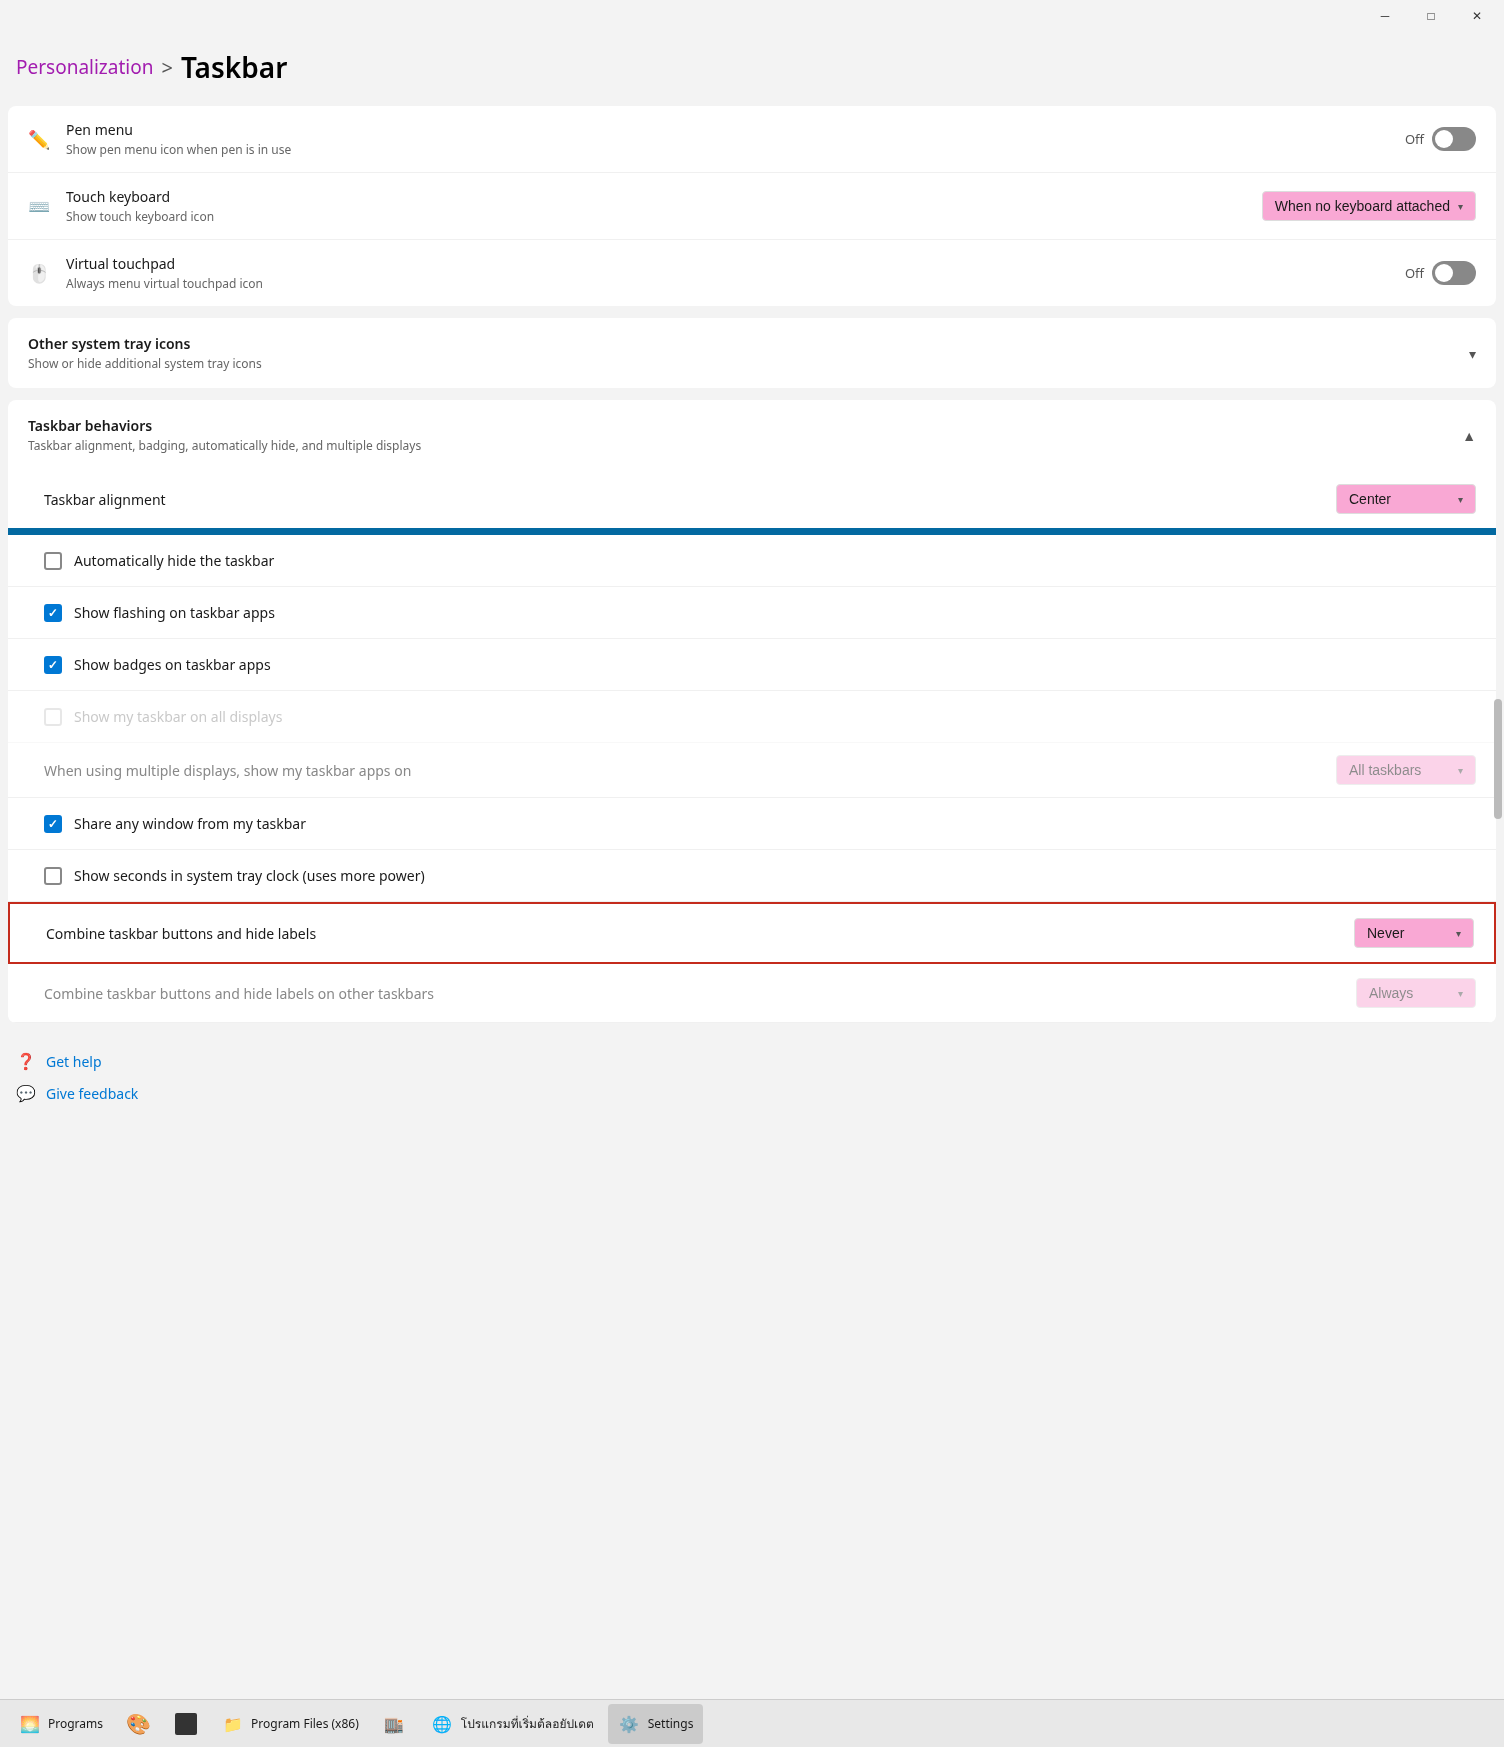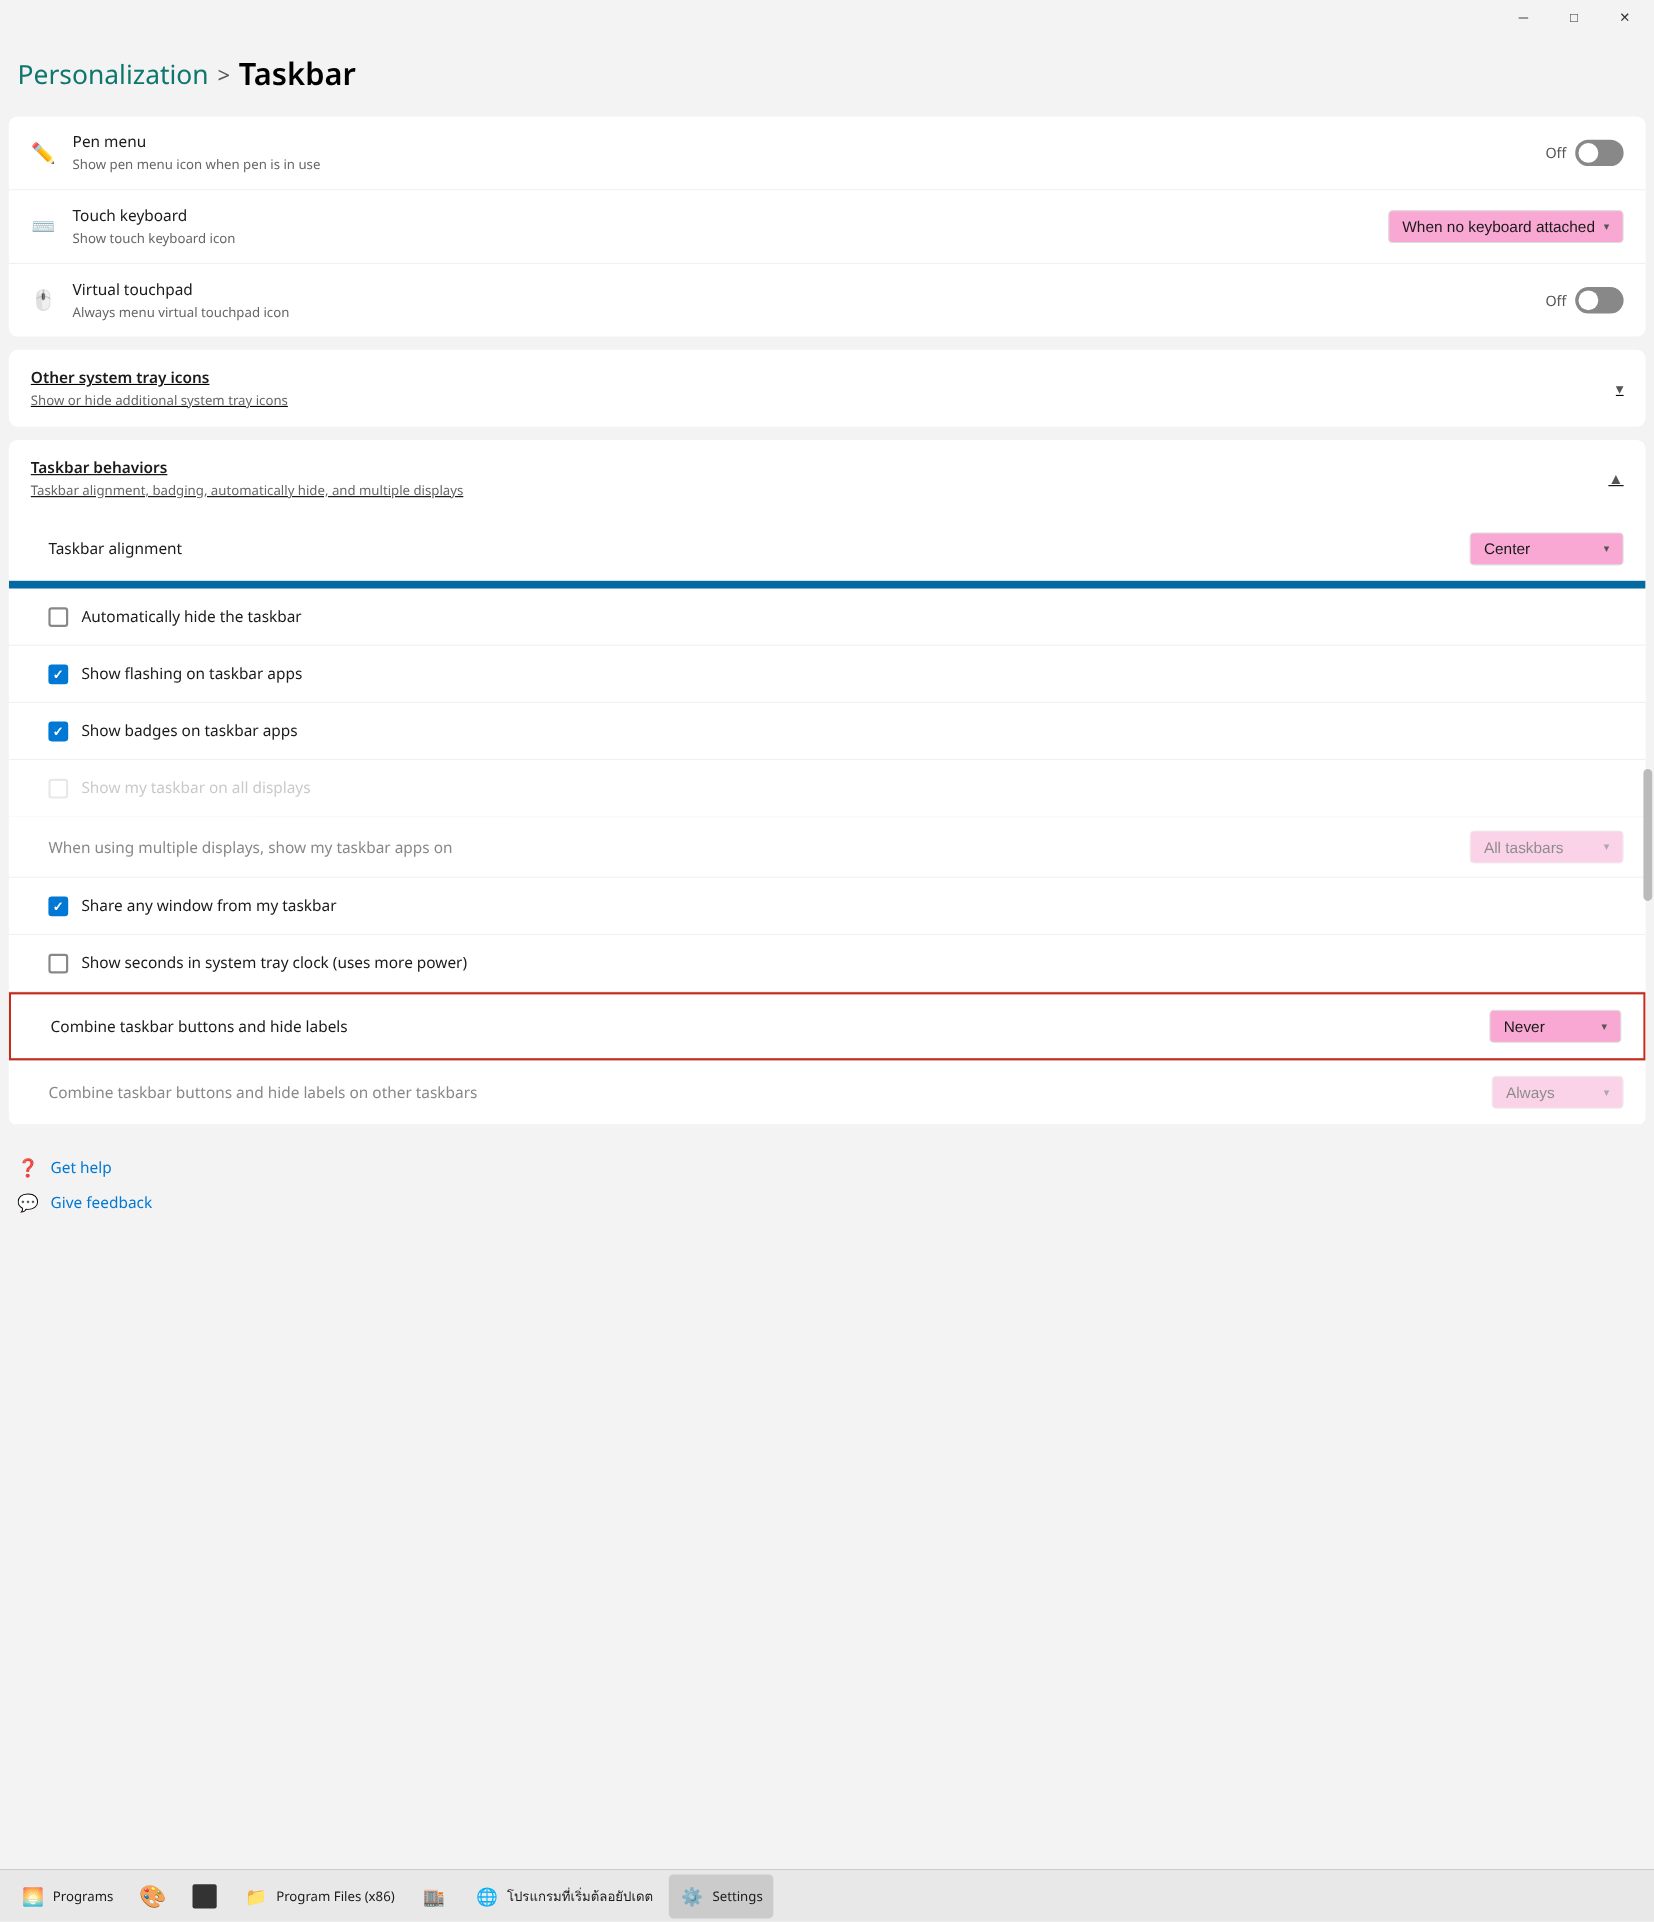--- a/index.html
+++ b/index.html
@@ -36,22 +36,22 @@
     }
 
     
     .breadcrumb-area {
       padding: 16px 24px 20px 8px;
       display: flex;
       align-items: center;
       gap: 8px;
     }
     .breadcrumb-personalization {
-      font-size: 24px;
-      color: #0f766e;
+      font-size: 19px;
+      color: #a21caf;
       font-weight: 400;
     }
     .breadcrumb-sep {
       font-size: 20px;
       color: #555;
     }
     .breadcrumb-taskbar {
       font-size: 28px;
       font-weight: 600;
       color: #000;
@@ -153,21 +153,20 @@
       color: #555;
     }
 
     
     .section-header-row {
       display: flex;
       align-items: center;
       justify-content: space-between;
       padding: 16px 20px;
       cursor: pointer;
-      text-decoration: underline;
     }
     .section-header-row .header-left {}
     .section-header-title {
       font-size: 14px;
       font-weight: 600;
       color: #1a1a1a;
     }
     .section-header-desc {
       font-size: 12px;
       color: #666;

